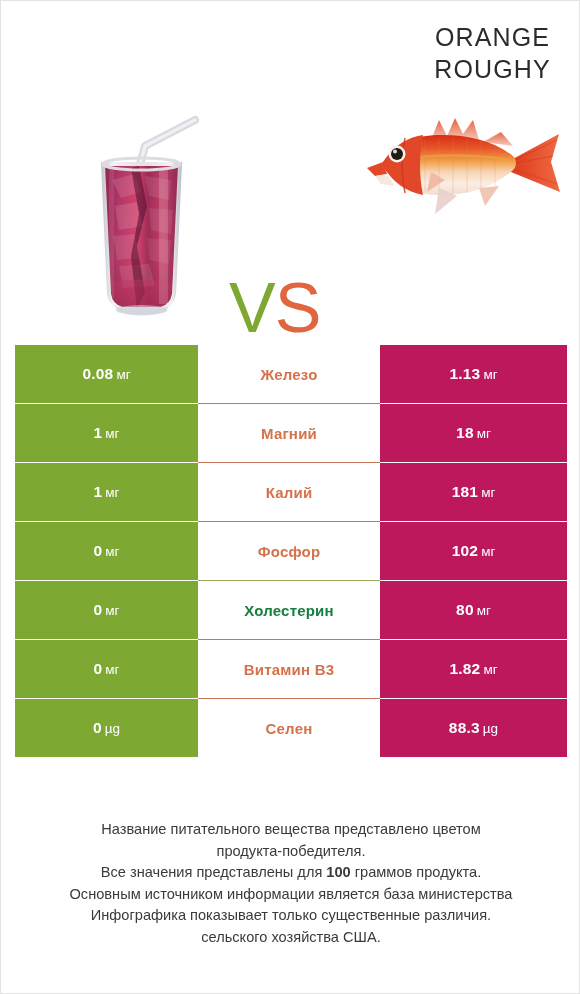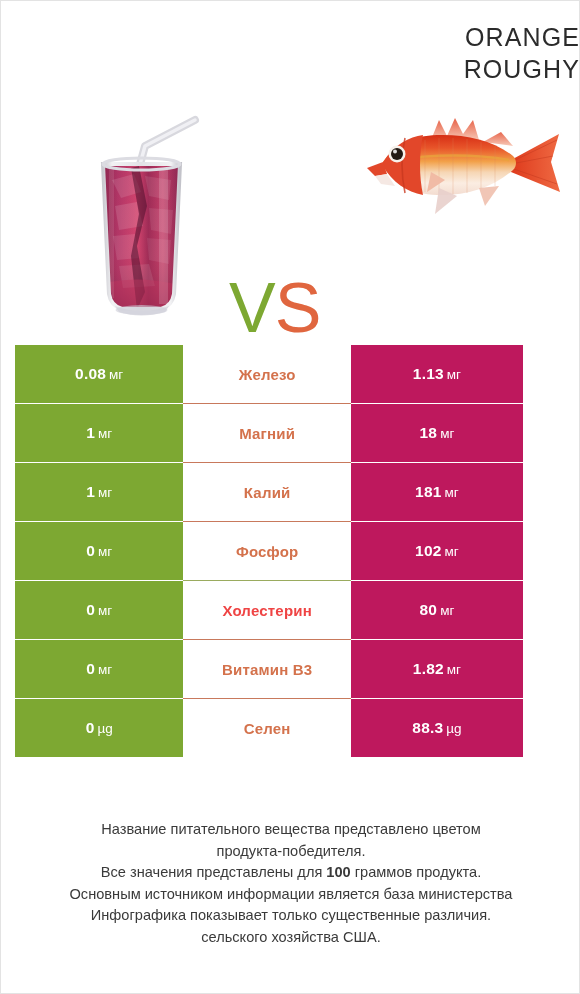--- a/index.html
+++ b/index.html
@@ -43,21 +43,21 @@
   .title-left {
     left: 55px;
     top: 50px;
     width: 210px;
     text-align: left;
   }
   .title-right {
     left: 404px;
     top: 20px;
     width: 175px;
-    text-align: right;
+    text-align: center;
   }
 
   
   .hero {
     position: absolute;
     left: 0; top: 95px;
     width: 475px;
     height: 235px;
   }
 
@@ -97,21 +97,21 @@
   
   .table {
     position: absolute;
     left: 14px;
     top: 344px;
     width: 552px;
     height: 415px;
   }
   .row {
     position: relative;
-    width: 508px;
+    width: 552px;
     height: 58px;
     margin-bottom: 1px;
     display: flex;
     align-items: stretch;
   }
   .row:last-child { margin-bottom: 0; }
 
   .cell {
     display: flex;
     align-items: center;
@@ -155,21 +155,21 @@
     font-size: 13.5px;
     margin-left: 3px;
   }
 
   .label {
     font-weight: 700;
     font-size: 15px;
     letter-spacing: 0.2px;
     color: #D4724C;
   }
-  .row.win-left .label { color: #ef4444; }
+  .row.win-left .label { color: #15803d; }
 
   
   .footer {
     position: absolute;
     left: 14px;
     top: 818px;
     width: 552px;
     text-align: center;
     color: #3a3a3a;
     font-size: 14.6px;

